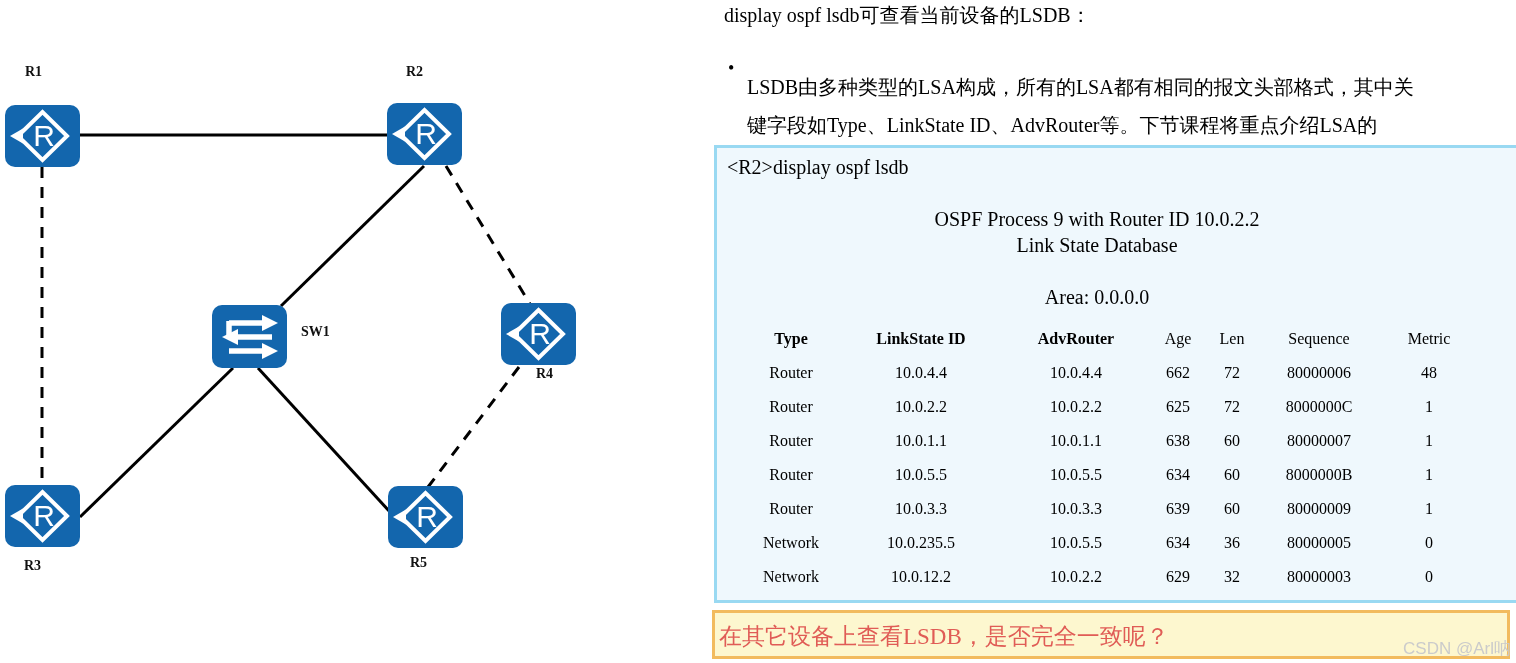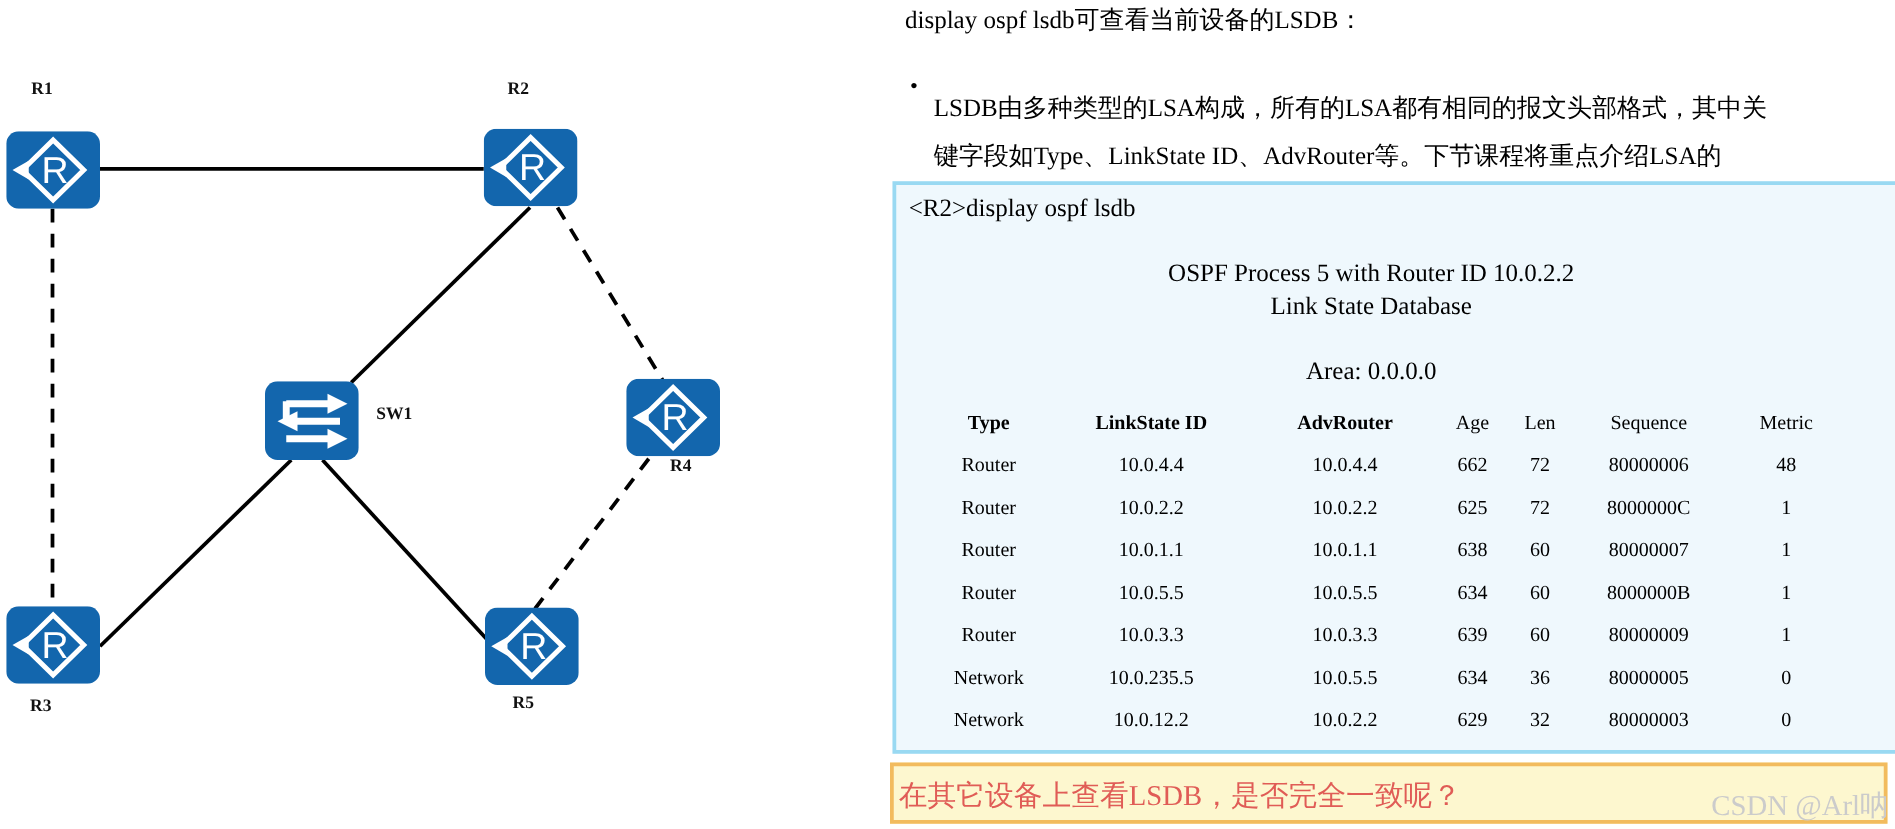--- a/index.html
+++ b/index.html
@@ -72,22 +72,22 @@
   .note {
     position:absolute; left:712px; top:610px; width:798px; height:49px; z-index:4;
     background:var(--note-bg); border:3px solid var(--note-border);
   }
   .note-text {
     position:absolute; left:4px; top:8px; font-size:23px; color:var(--note-text);
     white-space:nowrap;
   }
   .watermark {
     position:absolute; right:5px; bottom:3px; z-index:5;
-    font-family:Liberation Serif, serif;
-    font-size:23px; color:var(--watermark); white-space:nowrap;
+    font-family:Liberation Sans, sans-serif;
+    font-size:17px; color:var(--watermark); white-space:nowrap;
   }
 </style>
 </head>
 <body>
 
 <div id="canvas">
 
   <svg id="topo-lines">
     <line class="link-solid" x1="80" y1="135" x2="387" y2="135"></line>
     <line class="link-dashed" x1="42" y1="167" x2="42" y2="485"></line>
@@ -162,21 +162,21 @@
   <div class="bullet-dot">•</div>
   <div class="bullet-text">
     <div>LSDB由多种类型的LSA构成，所有的LSA都有相同的报文头部格式，其中关</div>
     <div>键字段如Type、LinkState ID、AdvRouter等。下节课程将重点介绍LSA的</div>
     <div>详细信息。</div>
   </div>
 
   <div class="terminal">
     <div class="term-inner">
       <div class="term-prompt">&lt;R2&gt;display ospf lsdb</div>
-      <div class="term-center mt-blank">OSPF Process 5 with Router ID 10.0.2.2</div>
+      <div class="term-center mt-blank">OSPF Process 9 with Router ID 10.0.2.2</div>
       <div class="term-center">Link State Database</div>
       <div class="term-center mt-blank">Area: 0.0.0.0</div>
       <table class="lsdb-table">
         <colgroup>
           <col style="width:100px">
             <col style="width:160px">
             <col style="width:150px">
           <col style="width:54px">
             <col style="width:54px">
             <col style="width:120px">

